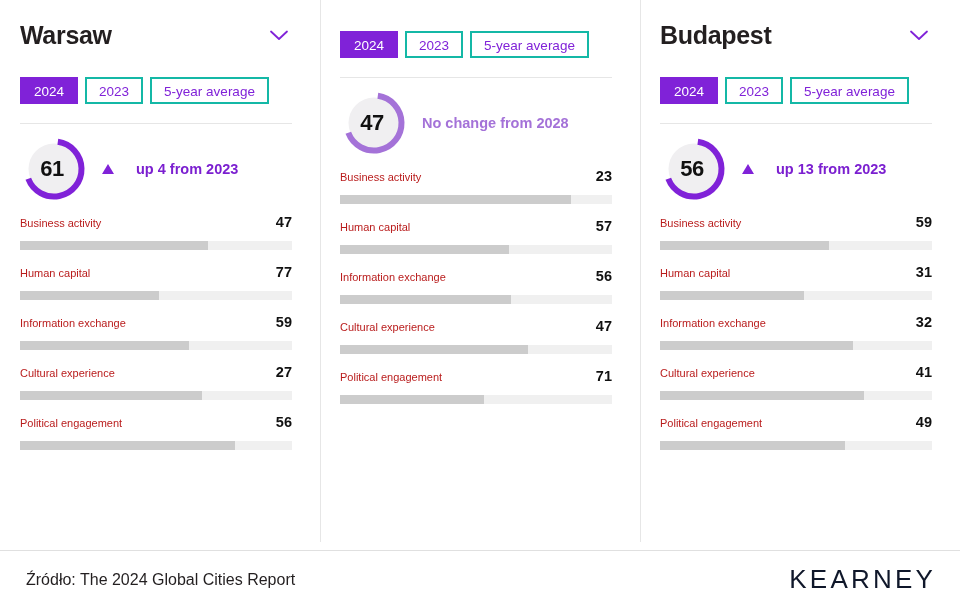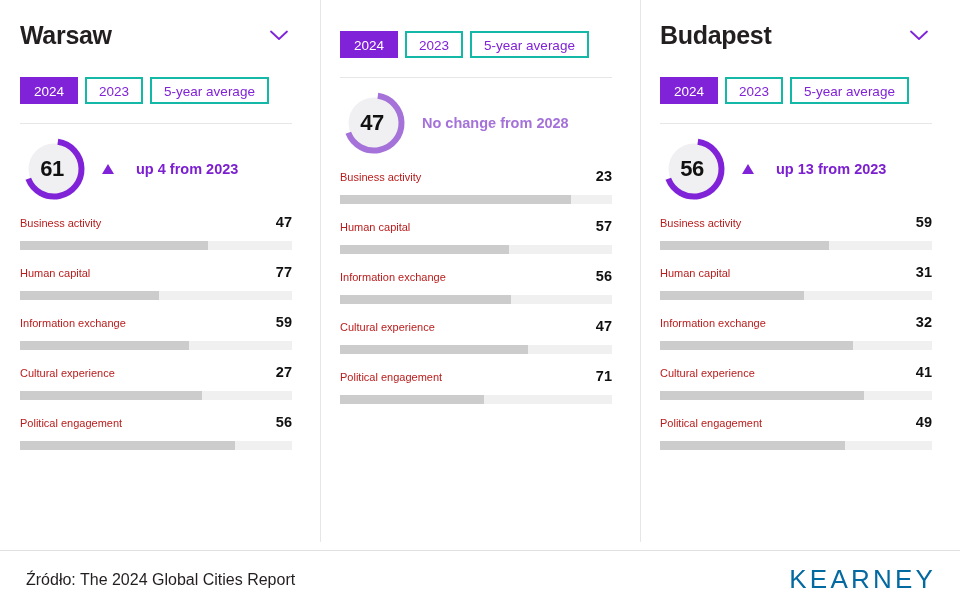--- a/index.html
+++ b/index.html
@@ -188,21 +188,21 @@
     padding: 0 24px 0 26px;
   }
   .source {
     font-size: 16px;
     color: #231f20;
   }
   .logo {
     font-size: 26px;
     font-weight: 300;
     letter-spacing: 3.2px;
-    color: #0369a1;
+    color: #0f172a;
     font-family: "Liberation Sans", sans-serif;
   }
 </style>
 </head>
 <body>
 
 <div id="app">
 
   <div class="columns" id="cols">
       <div class="city-col">

